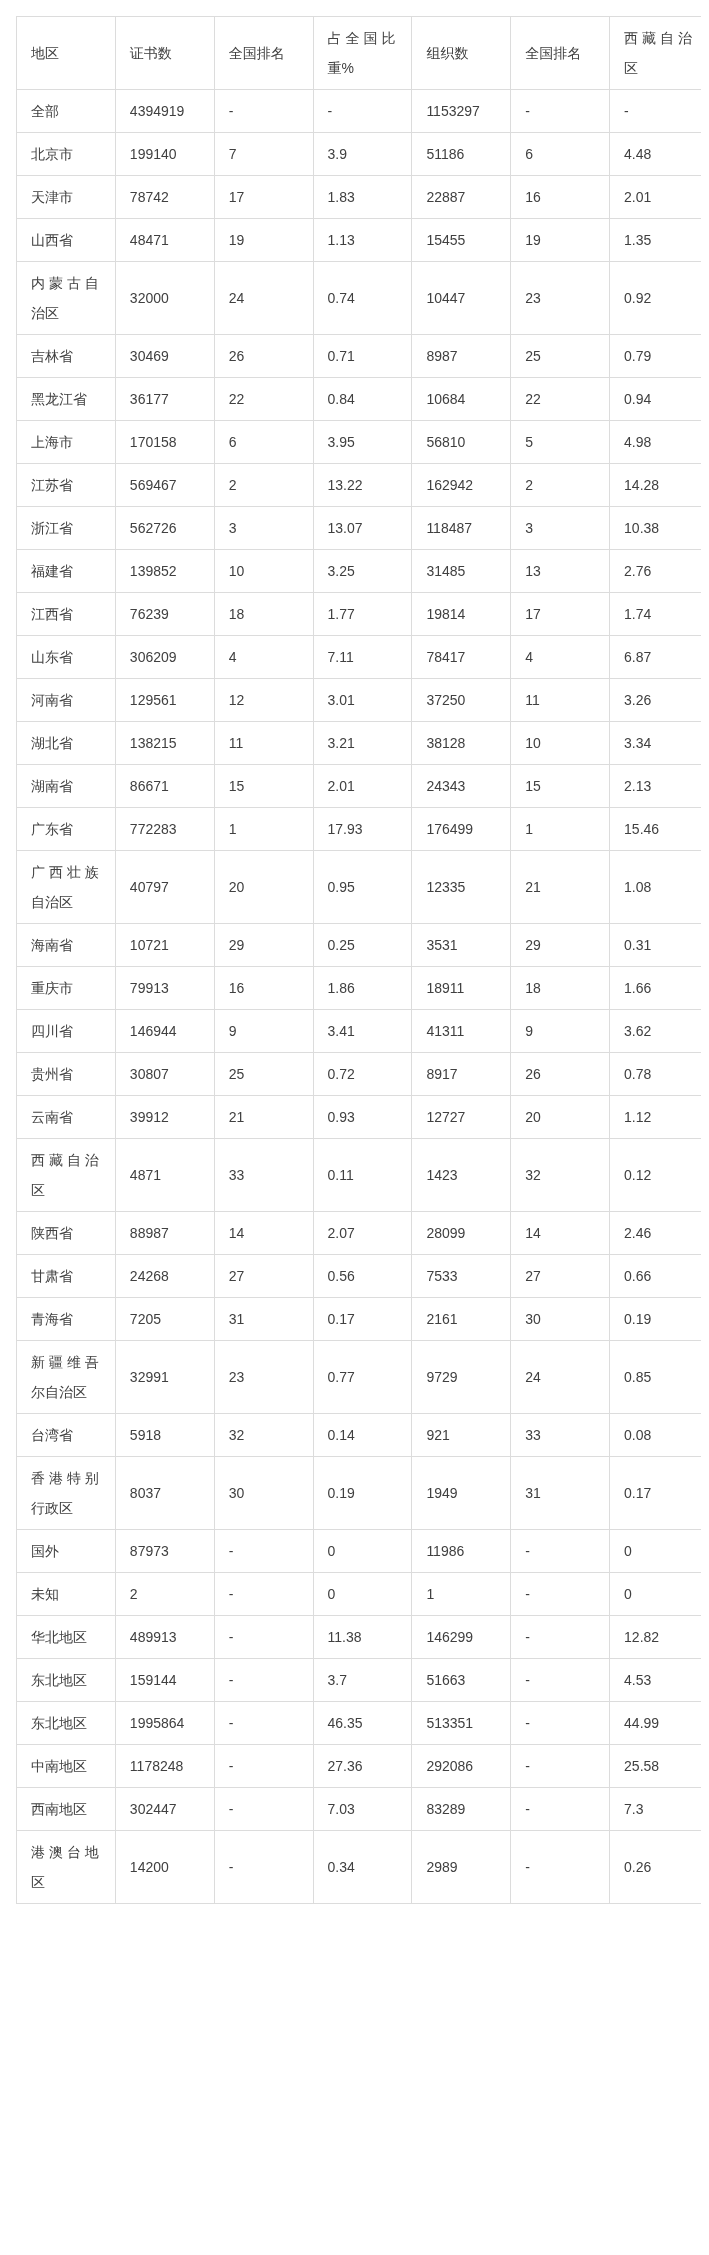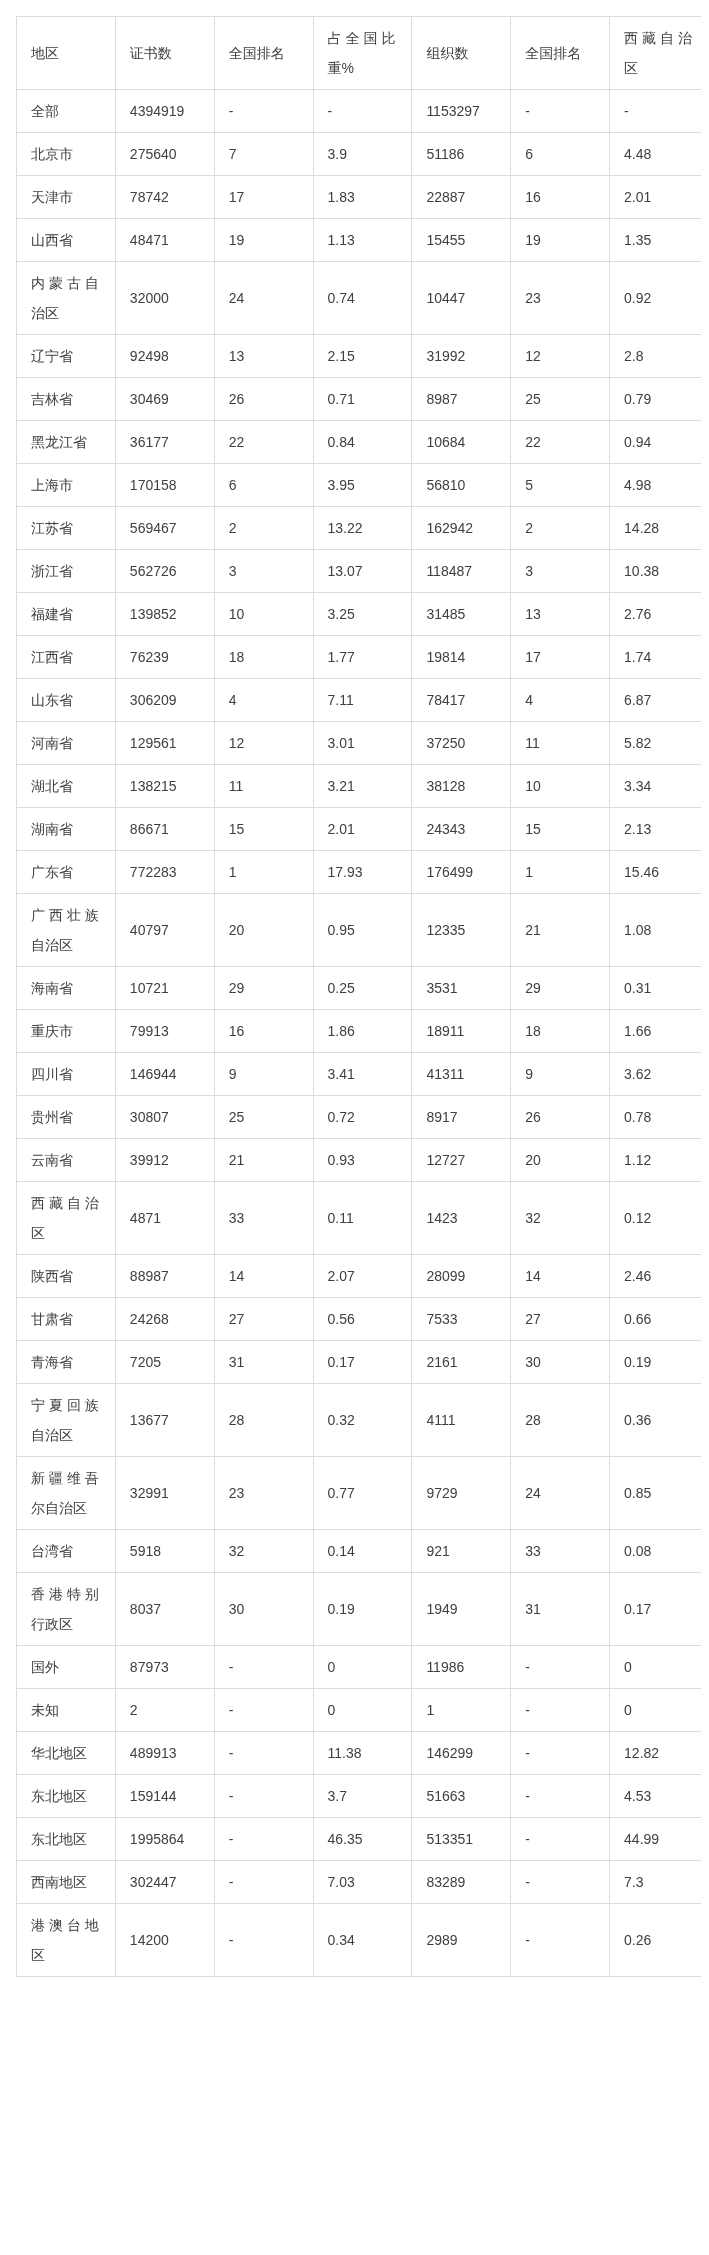--- a/index.html
+++ b/index.html
@@ -48,21 +48,21 @@
         <td>全部</td>
         <td>4394919</td>
         <td>-</td>
         <td>-</td>
         <td>1153297</td>
         <td>-</td>
         <td>-</td>
       </tr>
       <tr>
         <td>北京市</td>
-        <td>275640</td>
+        <td>199140</td>
         <td>7</td>
         <td>3.9</td>
         <td>51186</td>
         <td>6</td>
         <td>4.48</td>
       </tr>
       <tr>
         <td>天津市</td>
         <td>78742</td>
         <td>17</td>
@@ -83,29 +83,20 @@
       <tr>
         <td>内蒙古自治区</td>
         <td>32000</td>
         <td>24</td>
         <td>0.74</td>
         <td>10447</td>
         <td>23</td>
         <td>0.92</td>
       </tr>
       <tr>
-        <td>辽宁省</td>
-        <td>92498</td>
-        <td>13</td>
-        <td>2.15</td>
-        <td>31992</td>
-        <td>12</td>
-        <td>2.8</td>
-      </tr>
-      <tr>
         <td>吉林省</td>
         <td>30469</td>
         <td>26</td>
         <td>0.71</td>
         <td>8987</td>
         <td>25</td>
         <td>0.79</td>
       </tr>
       <tr>
         <td>黑龙江省</td>
@@ -170,21 +161,21 @@
         <td>4</td>
         <td>6.87</td>
       </tr>
       <tr>
         <td>河南省</td>
         <td>129561</td>
         <td>12</td>
         <td>3.01</td>
         <td>37250</td>
         <td>11</td>
-        <td>5.82</td>
+        <td>3.26</td>
       </tr>
       <tr>
         <td>湖北省</td>
         <td>138215</td>
         <td>11</td>
         <td>3.21</td>
         <td>38128</td>
         <td>10</td>
         <td>3.34</td>
       </tr>
@@ -290,29 +281,20 @@
       <tr>
         <td>青海省</td>
         <td>7205</td>
         <td>31</td>
         <td>0.17</td>
         <td>2161</td>
         <td>30</td>
         <td>0.19</td>
       </tr>
       <tr>
-        <td>宁夏回族自治区</td>
-        <td>13677</td>
-        <td>28</td>
-        <td>0.32</td>
-        <td>4111</td>
-        <td>28</td>
-        <td>0.36</td>
-      </tr>
-      <tr>
         <td>新疆维吾尔自治区</td>
         <td>32991</td>
         <td>23</td>
         <td>0.77</td>
         <td>9729</td>
         <td>24</td>
         <td>0.85</td>
       </tr>
       <tr>
         <td>台湾省</td>
@@ -371,20 +353,29 @@
       <tr>
         <td>东北地区</td>
         <td>1995864</td>
         <td>-</td>
         <td>46.35</td>
         <td>513351</td>
         <td>-</td>
         <td>44.99</td>
       </tr>
       <tr>
+        <td>中南地区</td>
+        <td>1178248</td>
+        <td>-</td>
+        <td>27.36</td>
+        <td>292086</td>
+        <td>-</td>
+        <td>25.58</td>
+      </tr>
+      <tr>
         <td>西南地区</td>
         <td>302447</td>
         <td>-</td>
         <td>7.03</td>
         <td>83289</td>
         <td>-</td>
         <td>7.3</td>
       </tr>
       <tr>
         <td>港澳台地区</td>

